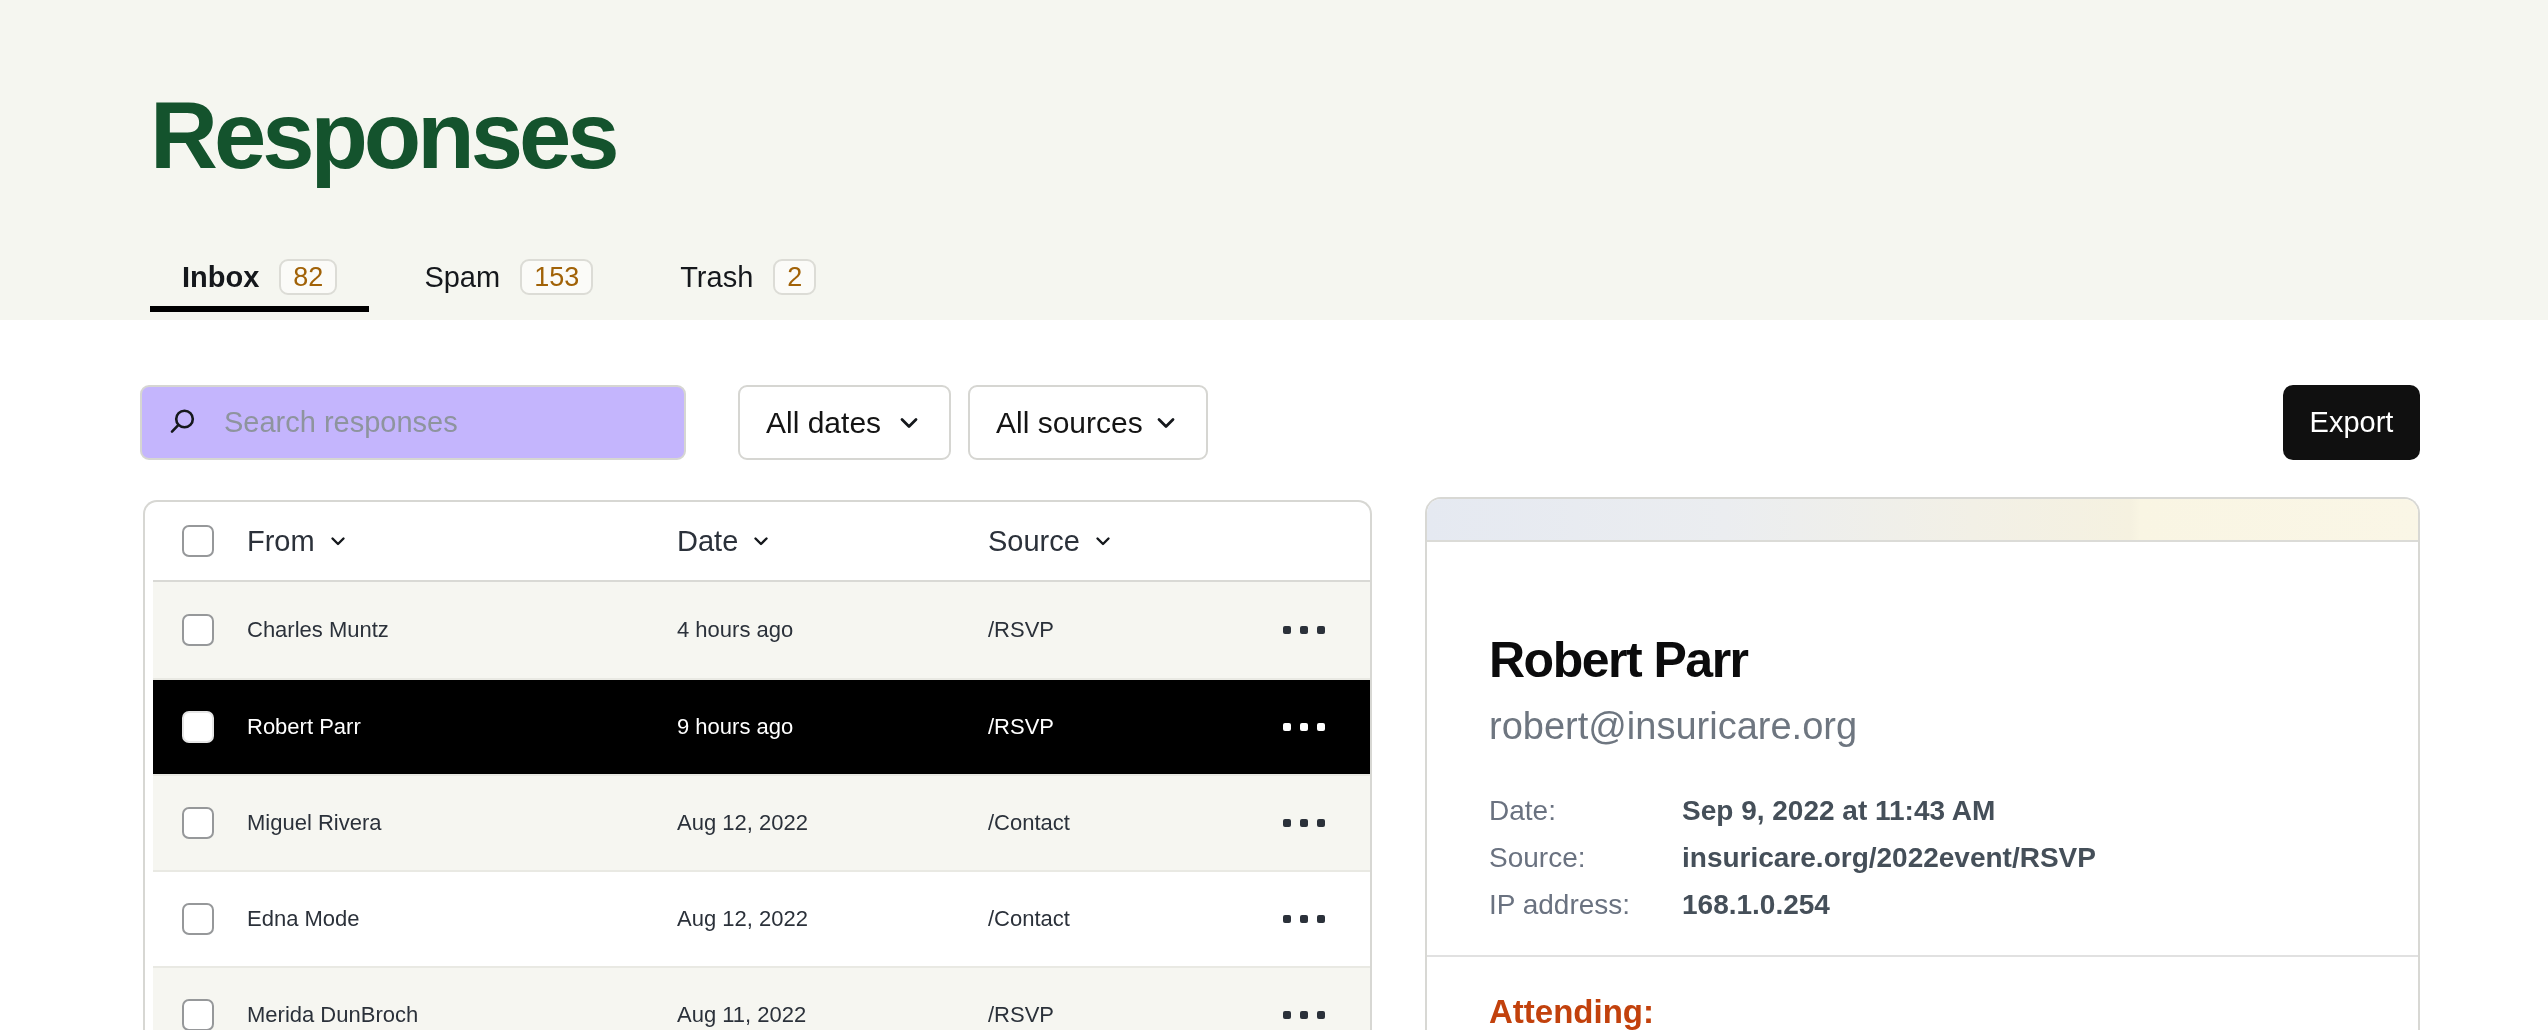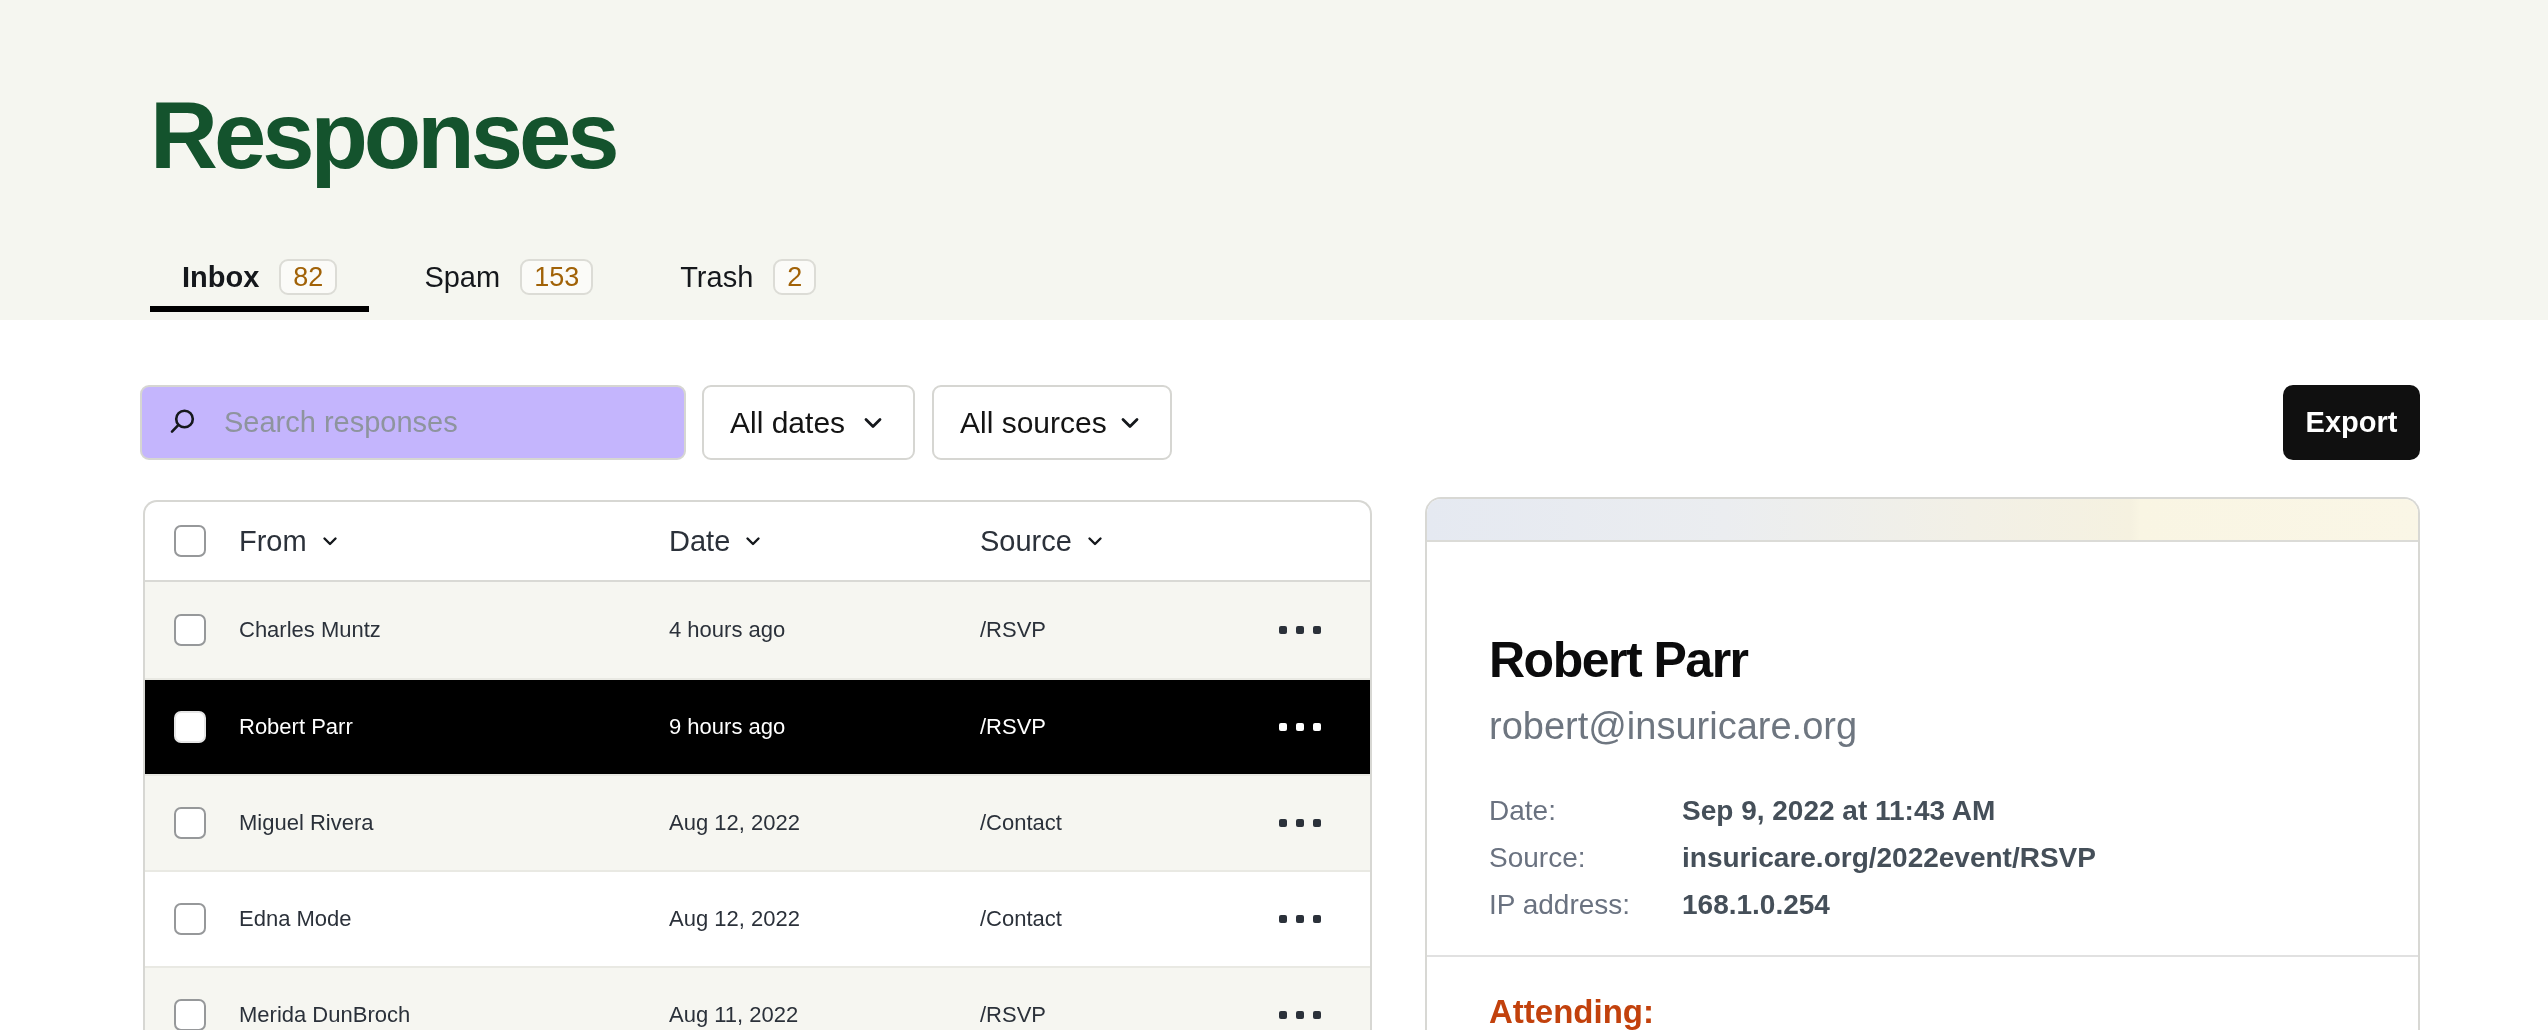--- a/index.html
+++ b/index.html
@@ -22,32 +22,32 @@
 
   
   .search { position:absolute; left:140px; top:385px; width:546px; height:75px; background:#c4b5fd;
             border:2px solid #d6d6d2; border-radius:9px; display:flex; align-items:center;
             gap:26px; padding-left:25px; }
   .search input { border:none; outline:none; width:440px; font-size:29px; color:#15181c; background:transparent;
                   font-family:"Liberation Sans","DejaVu Sans",sans-serif; }
   .search input::placeholder { color:#8e949e; }
   .dropdown { position:absolute; top:385px; height:75px; background:#fff; border:2px solid #d6d6d2;
               border-radius:9px; display:flex; align-items:center; justify-content:space-between;
-              padding:0 26px; font-size:30px; color:#141414; cursor:pointer; }
+              padding:0 26px; font-size:30px; color:#141414; cursor:pointer;margin-left:36px; }
   .dd-dates { left:702px; width:213px; }
   .dd-sources { left:932px; width:240px; }
   .export-btn { position:absolute; left:2283px; top:385px; width:137px; height:75px; background:#101010;
-                color:#fff; border:none; border-radius:10px; font-size:29px; font-weight:700;
+                color:#fff; border:none; border-radius:10px; font-size:29px; font-weight:400;
                 font-family:"Liberation Sans","DejaVu Sans",sans-serif; cursor:pointer; }
 
   
   .table { position:absolute; left:143px; top:500px; width:1229px; height:564px; background:#fff;
            border:2px solid #d7d7d3; border-bottom:none; border-radius:14px 14px 0 0; overflow:hidden; }
   .grid { display:grid; grid-template-columns:65px 430px 311px 262px 1fr; align-items:center;
-          padding:0 30px 0 29px; }
+          padding:0 30px 0 29px;margin-left:8px; }
   .thead { height:80px; border-bottom:2px solid #d9d9d5; font-size:29px; color:#2b313a; }
   .th { display:flex; align-items:center; gap:12px; cursor:pointer; }
   .row { height:96px; font-size:22px; color:#2b313a; cursor:pointer; }
   .row + .row { border-top:2px solid #e9e9e3; }
   .row.bg-alt { background:#f6f6f1; }
   .row.selected { background:#000; color:#fff; }
   .checkbox { width:32px; height:32px; border:2px solid #96989a; border-radius:7px; background:#fff; cursor:pointer; }
   .row.selected .checkbox { border-color:#e6e6e6; }
   .dots { display:flex; gap:9px; justify-self:center; padding-left:18px; }
   .dots i { width:8px; height:8px; border-radius:2px; background:currentColor; display:block; }

